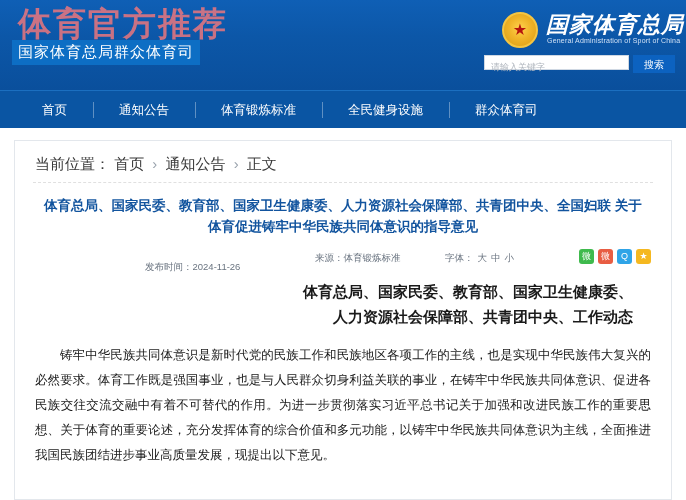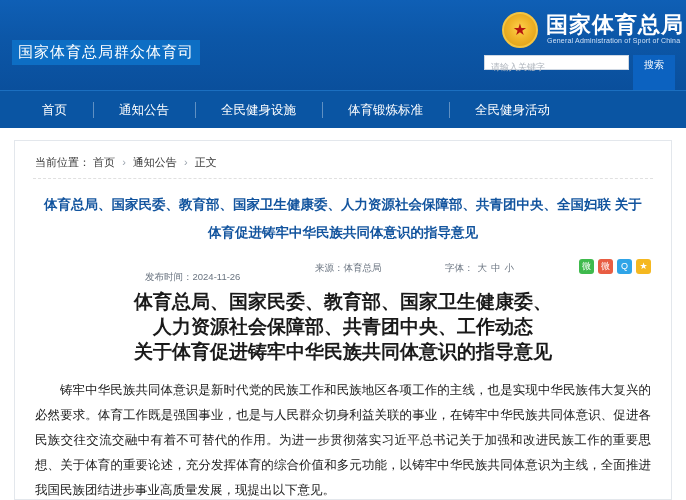--- a/index.html
+++ b/index.html
@@ -56,20 +56,21 @@
   }
   .org-name {
     position: absolute;
     left: 546px;
     top: 10px;
     color: #ffffff;
     font-size: 22px;
     font-weight: bold;
     letter-spacing: 1px;
     white-space: nowrap;
+    font-style: italic;
   }
   .org-name-en {
     position: absolute;
     left: 547px;
     top: 37px;
     color: #cfe0f5;
     font-size: 7px;
     letter-spacing: .2px;
     white-space: nowrap;
   }
@@ -95,21 +96,21 @@
     color: #333;
     font-family: "Liberation Sans", sans-serif;
     background: transparent;
   }
   .search-box input::placeholder { color: #b0b6be; }
   .search-btn {
     position: absolute;
     left: 633px;
     top: 55px;
     width: 42px;
-    height: 36px;
+    height: 18px;
     background: #0c62c0;
     border: 1px solid #0c62c0;
     color: #fff;
     font-size: 10px;
     line-height: 18px;
     text-align: center;
     box-sizing: border-box;
     cursor: pointer;
   }
 
@@ -174,35 +175,35 @@
   }
   .card {
     border: 1px solid #e3e7ec;
     background: #ffffff;
     padding: 10px 18px 14px 18px;
     box-sizing: border-box;
     height: 360px;
     overflow: hidden;
   }
   .breadcrumb {
-    font-size: 11px;
+    font-size: 15px;
     color: #3a3a3a;
     padding: 4px 0 8px 2px;
     border-bottom: 1px dashed #e0e0e0;
     white-space: nowrap;
   }
   .breadcrumb .sep { color: #9aa3ad; margin: 0 4px; }
   .breadcrumb a { color: #3a3a3a; text-decoration: none; cursor: pointer; }
 
   .doc-title {
     text-align: center;
     color: #12549e;
     font-size: 13.5px;
     font-weight: bold;
-    line-height: 28px;
+    line-height: 21px;
     padding: 12px 6px 6px 6px;
   }
 
   .meta-row {
     position: relative;
     height: 20px;
     margin-top: 6px;
     font-size: 9.5px;
     color: #6a7480;
   }
@@ -227,23 +228,23 @@
     text-align: center;
     color: #ffffff;
     cursor: pointer;
   }
   .ic-wechat { background: #3fba4d; }
   .ic-weibo { background: #e85d43; }
   .ic-qq { background: #2fa4e7; }
   .ic-star { background: #f5b820; }
 
   .headline {
-    text-align: center;
+    text-align: right;
     color: #1a1a1a;
-    font-size: 19px;
+    font-size: 15px;
     font-weight: bold;
     line-height: 25px;
     padding: 10px 20px 4px 20px;
   }
 
   .body-text {
     font-size: 12.5px;
     color: #1a1a1a;
     line-height: 25px;
     text-align: justify;
@@ -261,64 +262,64 @@
     <div class="header-inner">
       <div class="emblem"></div>
       <div class="org-name">国家体育总局</div>
       <div class="org-name-en">General Administration of Sport of China</div>
 
       <div class="search-box">
         <input type="text" placeholder="请输入关键字" style="">
       </div>
       <div class="search-btn">搜索</div>
 
+      <div class="watermark">体育官方推荐</div>
       <div class="site-title">国家体育总局群众体育司</div>
     </div>
   </div>
 
   <div class="nav">
     <div class="nav-item">首页</div>
     <div class="nav-item">通知公告</div>
+    <div class="nav-item">体育锻炼标准</div>
     <div class="nav-item">全民健身设施</div>
-    <div class="nav-item">体育锻炼标准</div>
-    <div class="nav-item">全民健身活动</div>
+    <div class="nav-item">群众体育司</div>
   </div>
 
   <div class="content-wrap">
     <div class="card">
 
       <div class="breadcrumb">
         <span>当前位置：</span>
         <a>首页</a>
         <span class="sep">›</span>
         <a>通知公告</a>
         <span class="sep">›</span>
         <span>正文</span>
       </div>
 
       <div class="doc-title">体育总局、国家民委、教育部、国家卫生健康委、人力资源社会保障部、共青团中央、全国妇联 关于体育促进铸牢中华民族共同体意识的指导意见</div>
 
       <div class="meta-row">
         <span class="meta-date">发布时间：2024-11-26</span>
-        <span class="meta-source">来源：体育总局</span>
+        <span class="meta-source">来源：体育锻炼标准</span>
         <span class="meta-fontsize">
           <span>字体：</span><span class="fs">大</span><span class="fs">中</span><span class="fs">小</span>
         </span>
         <span class="share">
           <span class="ic-wechat">微</span>
           <span class="ic-weibo">微</span>
           <span class="ic-qq">Q</span>
           <span class="ic-star">★</span>
         </span>
       </div>
 
       <div class="headline">
         <div>体育总局、国家民委、教育部、国家卫生健康委、</div>
         <div>人力资源社会保障部、共青团中央、工作动态</div>
-        <div>关于体育促进铸牢中华民族共同体意识的指导意见</div>
       </div>
 
       <div class="body-text">
         <p class="indent">铸牢中华民族共同体意识是新时代党的民族工作和民族地区各项工作的主线，也是实现中华民族伟大复兴的必然要求。体育工作既是强国事业，也是与人民群众切身利益关联的事业，在铸牢中华民族共同体意识、促进各民族交往交流交融中有着不可替代的作用。为进一步贯彻落实习近平总书记关于加强和改进民族工作的重要思想、关于体育的重要论述，充分发挥体育的综合价值和多元功能，以铸牢中华民族共同体意识为主线，全面推进我国民族团结进步事业高质量发展，现提出以下意见。</p>
       </div>
 
     </div>
   </div>
 
 </div>

